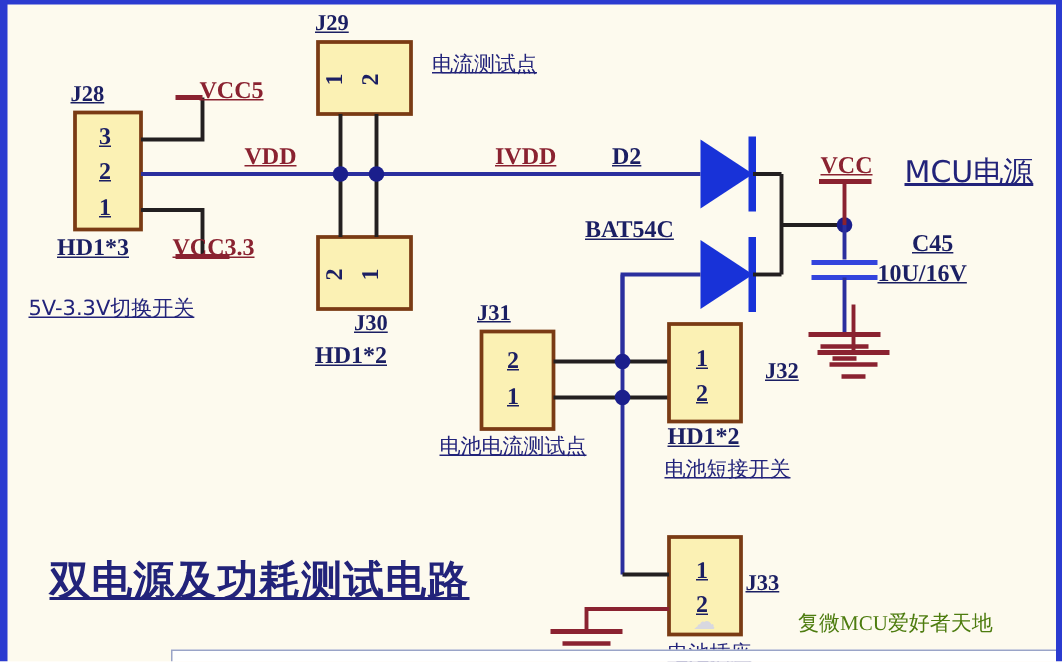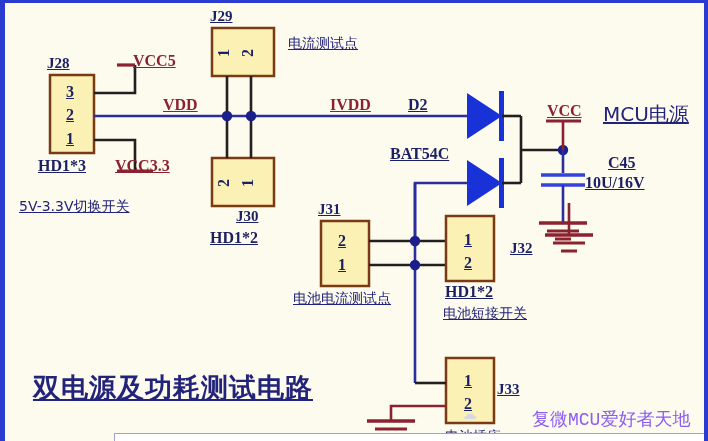--- a/index.html
+++ b/index.html
@@ -51,23 +51,23 @@
     position: absolute;
     font-size: 16px;
     font-weight: bold;
     color: #1b1f63;
     transform: rotate(-90deg);
     transform-origin: center center;
   }
 
   .watermark {
     position: absolute;
-    color: #8b5cf6;
-    font-family: Liberation Mono, monospace;
-    font-size: 18px;
+    color: #4d7c0f;
+    font-family: Liberation Serif, serif;
+    font-size: 14px;
     white-space: nowrap;
   }
   .wm-logo {
     position: absolute;
     color: #d8d8e0;
     font-size: 15px;
   }
   .bottom-panel {
     position: absolute;
     left: 109px;

